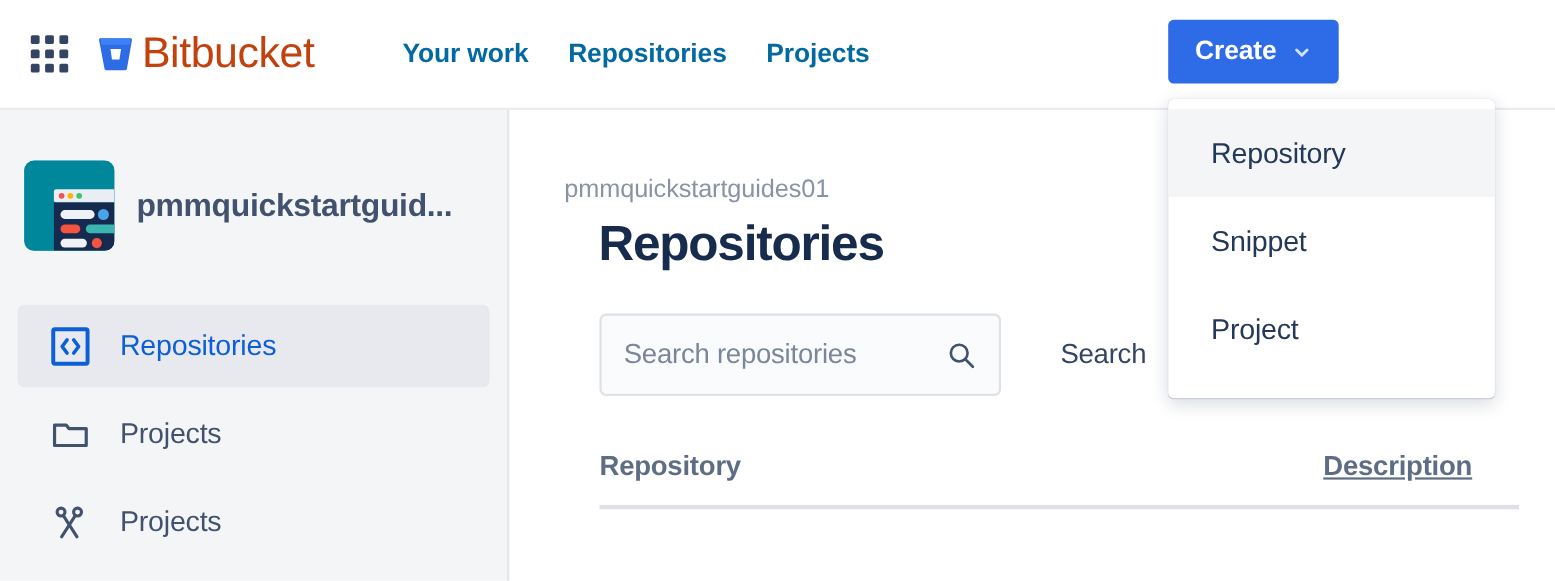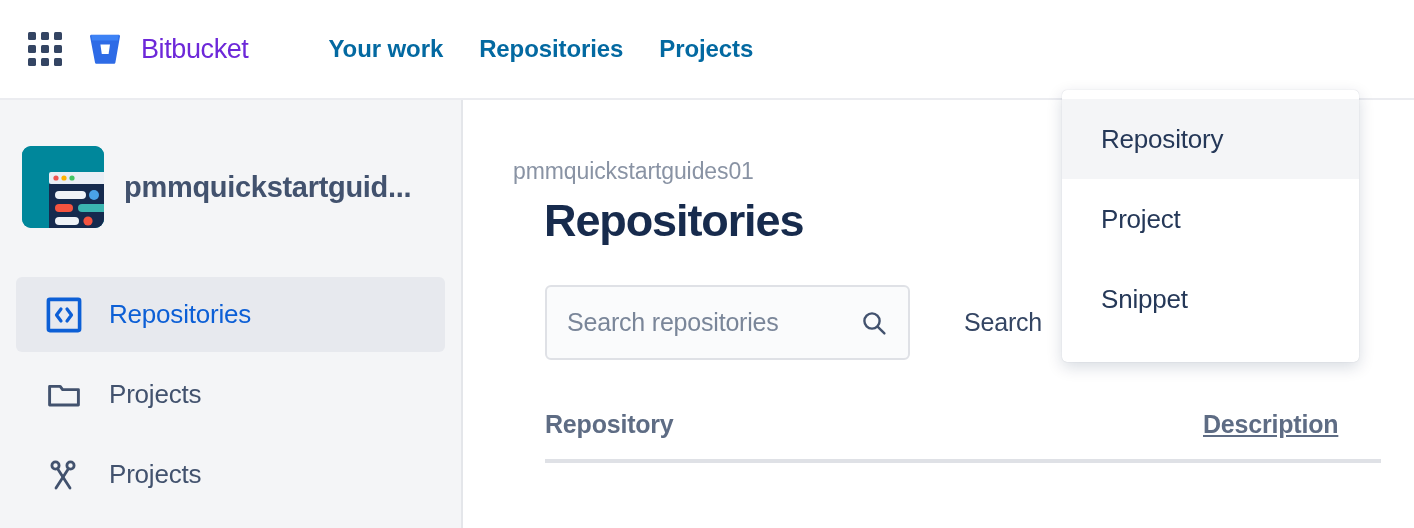--- a/index.html
+++ b/index.html
@@ -61,25 +61,25 @@
     margin-left: 26px;
     cursor: pointer;
     flex: 0 0 auto;
   }
   .brand-logo {
     width: 34px;
     height: 34px;
     flex: 0 0 auto;
   }
   .brand-name {
-    font-size: 27px;
+    font-size: 39px;
     font-weight: 400;
-    color: #6d28d9;
+    color: #c2410c;
     letter-spacing: -0.4px;
-    margin-left: 19px;
+    margin-left: 7px;
     white-space: nowrap;
   }
 
   .nav-links {
     display: flex;
     align-items: center;
     margin-left: 62px;
     gap: 0px;
     flex: 0 0 auto;
   }
@@ -348,20 +348,28 @@
         <span>Your work</span>
       </div>
       <div class="nav-link">
         <span>Repositories</span>
       </div>
       <div class="nav-link">
         <span>Projects</span>
       </div>
     </div>
 
+    <div class="create-btn">
+      <span class="create-btn-label">Create</span>
+      <span class="chev">
+        <svg viewBox="0 0 20 20" width="19" height="19" aria-hidden="true">
+          <path d="M5 7.8 L10 12.8 L15 7.8" stroke="#cfe0fb" stroke-width="2.8" fill="none" stroke-linecap="round" stroke-linejoin="round"></path>
+        </svg>
+      </span>
+    </div>
   </div>
 
   <div class="sidebar">
 
     <div class="workspace">
       <span class="ws-avatar">
         <svg viewBox="0 0 82 82" width="82" height="82" aria-hidden="true">
           <rect x="0" y="0" width="82" height="82" rx="9" fill="#00879b"></rect>
           <rect x="27" y="26" width="62" height="12" rx="2" fill="#e9eef5"></rect>
           <circle cx="34" cy="32" r="2.6" fill="#ef5350"></circle>
@@ -440,20 +448,20 @@
         <div class="th th-description">Description</div>
       </div>
     </div>
   </div>
 
   <div class="dropdown">
     <div class="dd-item hovered">
       <span>Repository</span>
     </div>
     <div class="dd-item">
+      <span>Snippet</span>
+    </div>
+    <div class="dd-item">
       <span>Project</span>
     </div>
-    <div class="dd-item">
-      <span>Snippet</span>
-    </div>
   </div>
 
 </div>
 
 </body></html>

